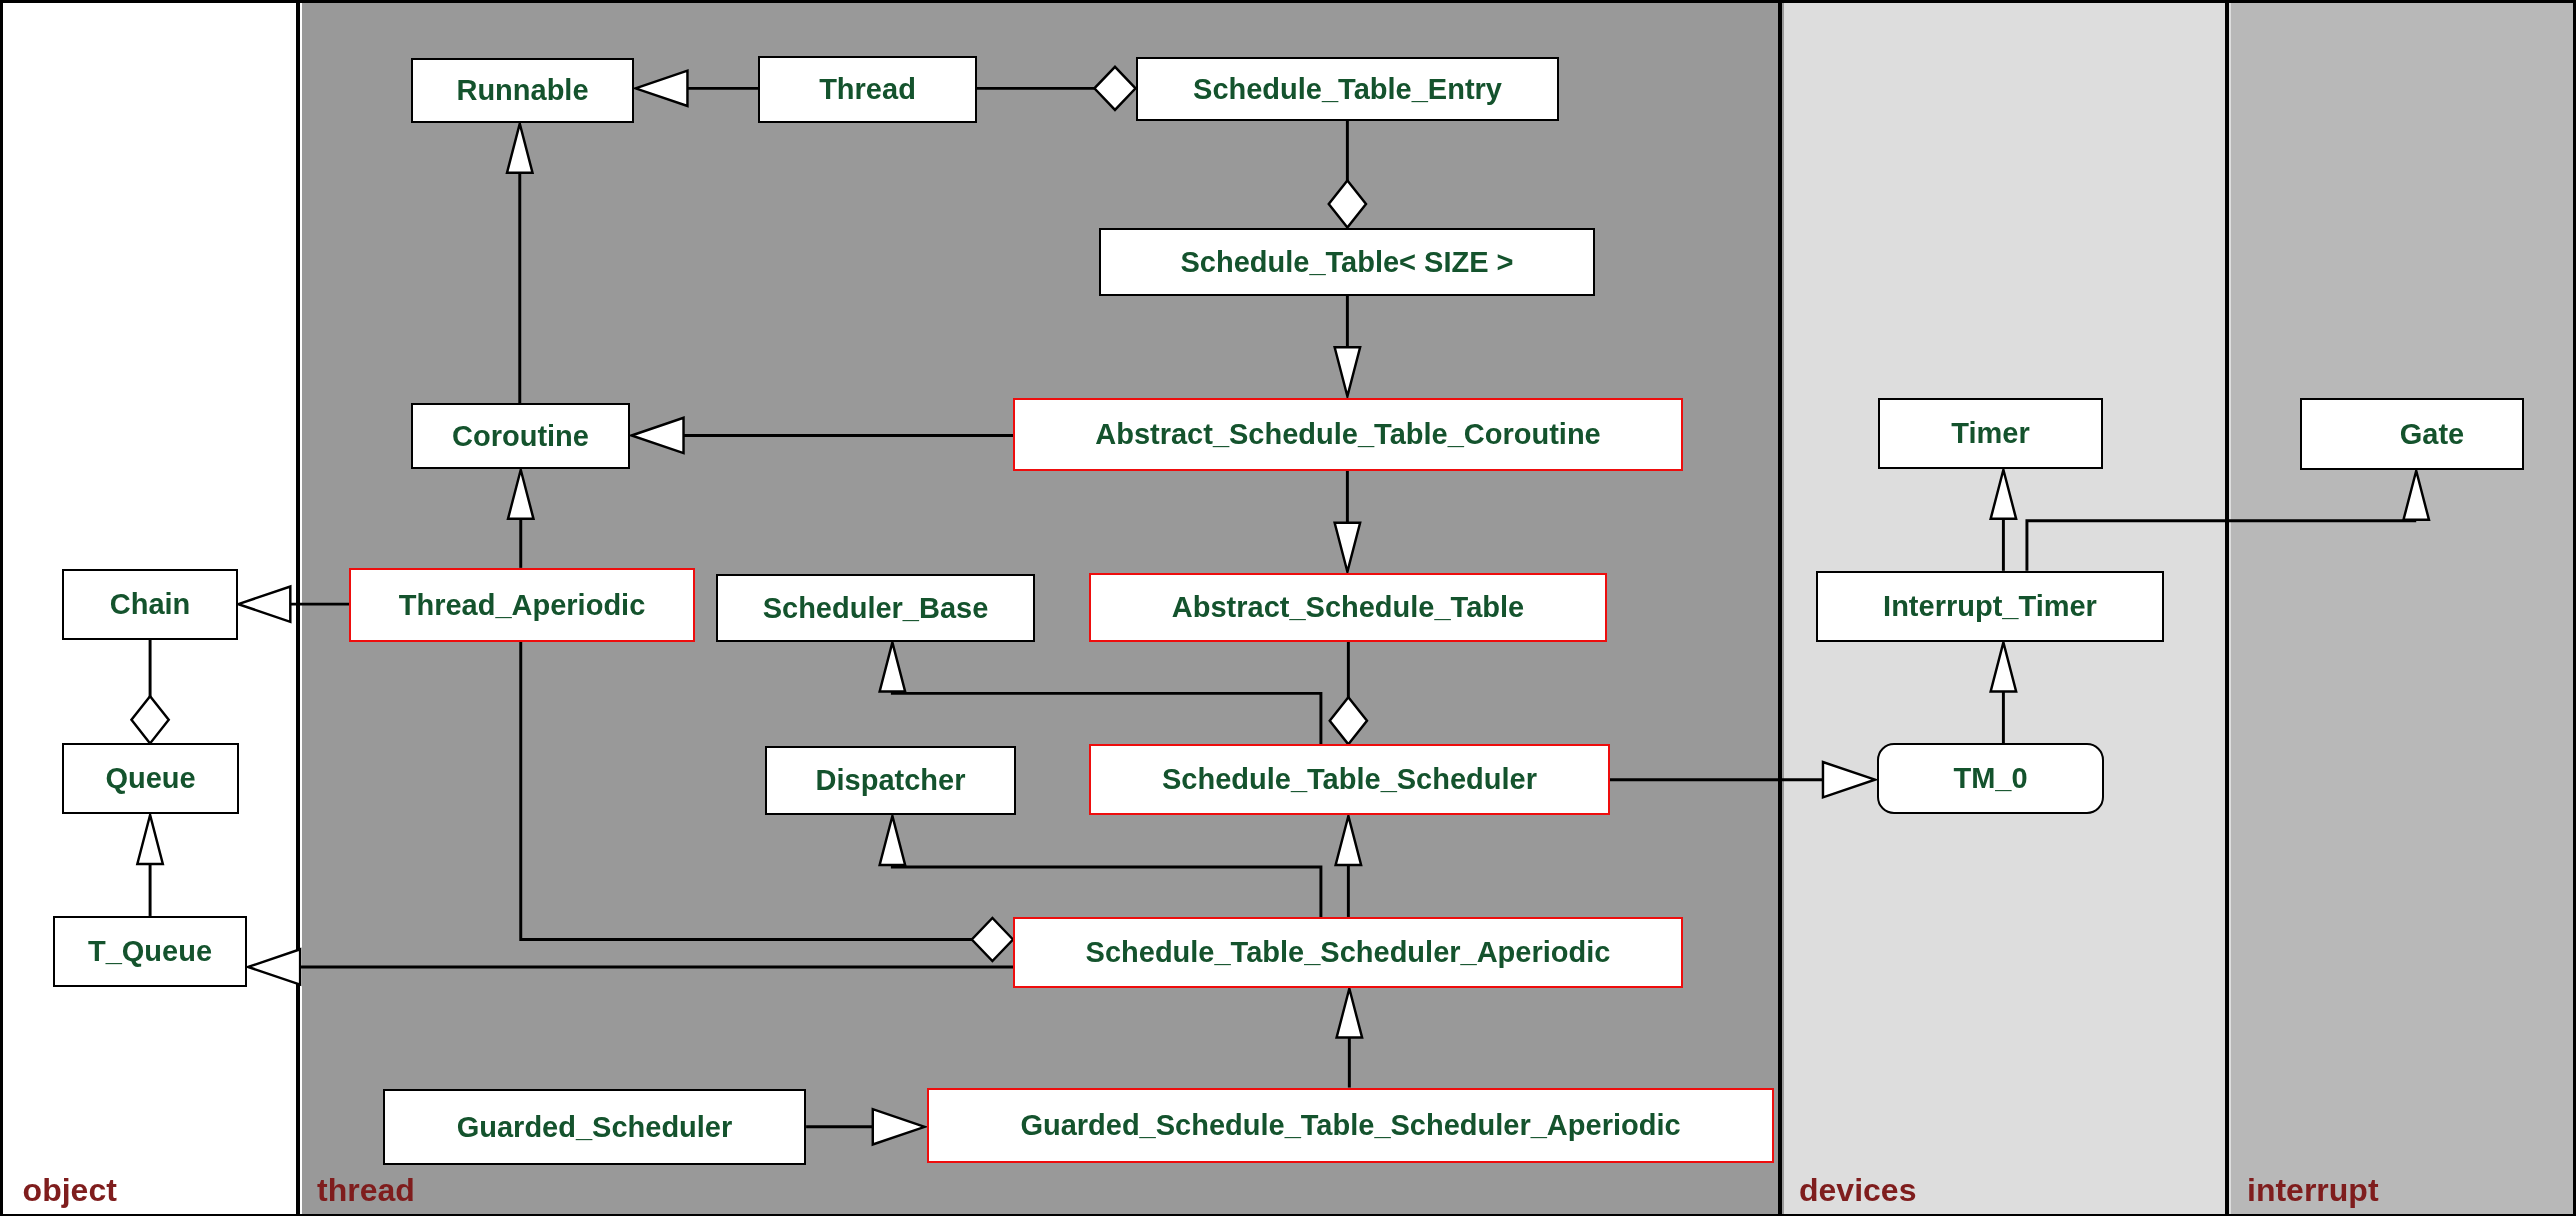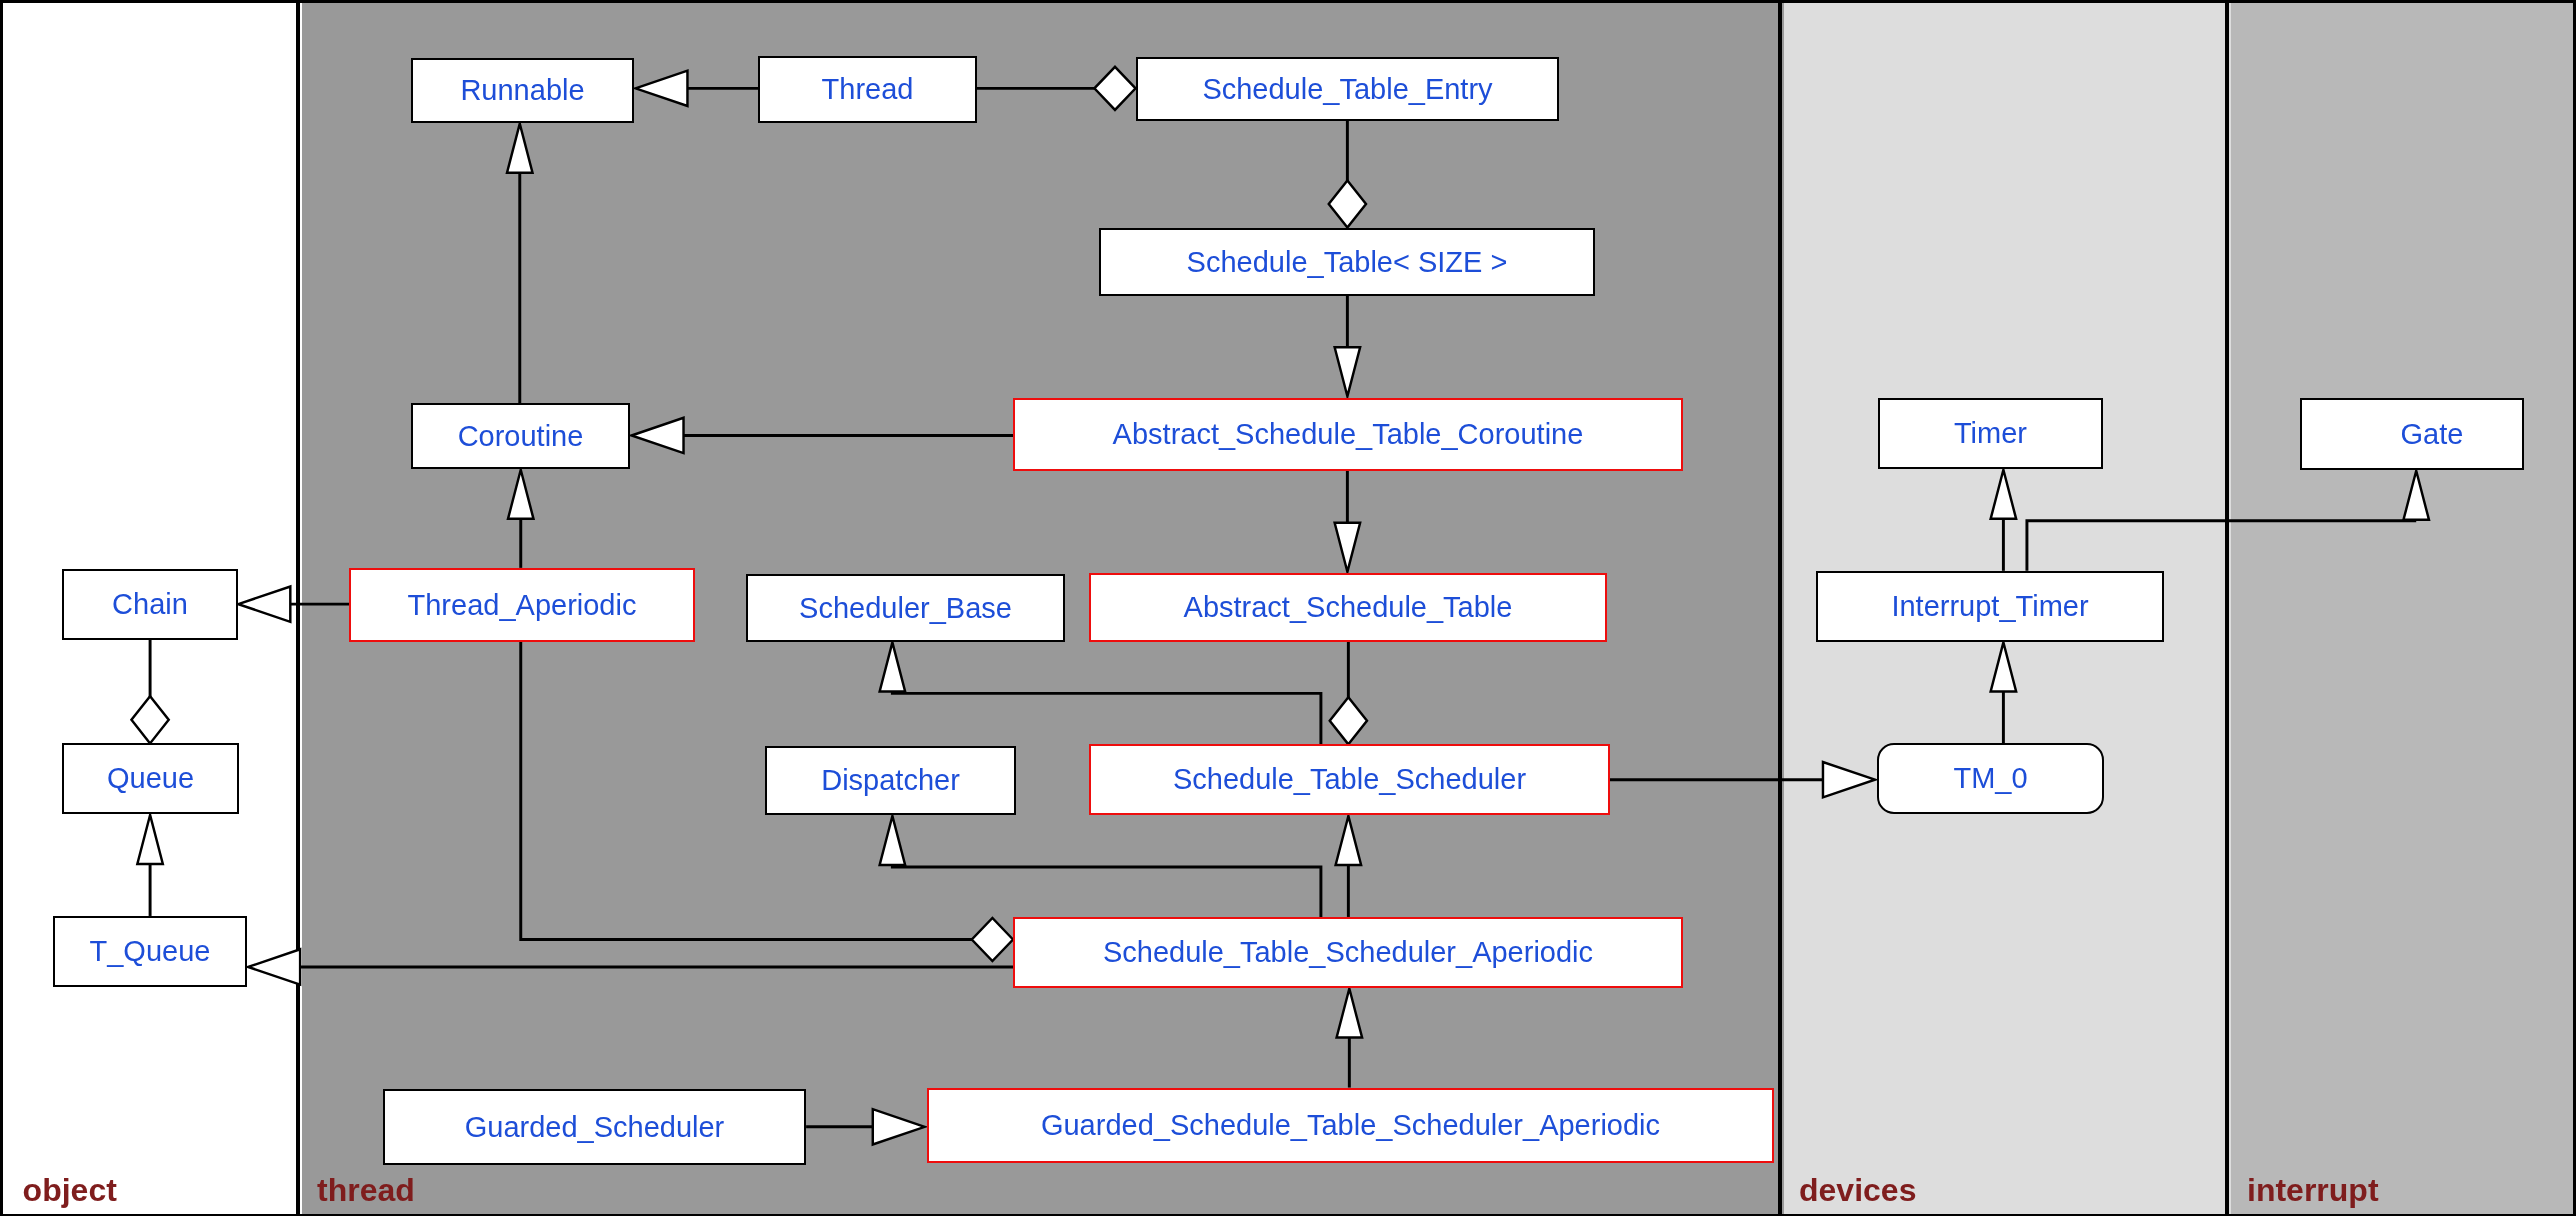--- a/index.html
+++ b/index.html
@@ -12,21 +12,21 @@
     font-family:"Liberation Sans", sans-serif;
   }
   .package{position:absolute;top:0;bottom:0;}
   .separator{position:absolute;top:0;bottom:0;width:3.9px;background:#000;}
   .class-box{
     position:absolute;
     box-sizing:border-box;
     background:#ffffff;
     border:2.9px solid #000;
     display:flex;align-items:center;justify-content:center;
-    font-weight:normal;font-size:29px;color:#1d4ed8;
+    font-weight:bold;font-size:29px;color:#14532d;
     white-space:nowrap;
     letter-spacing:0px;
   }
   .class-box.highlight{border-color:#ee0d0d;}
   .package-label{
     position:absolute;
     font-weight:bold;font-size:32px;color:#7f1d1d;
   }
   #wires{position:absolute;left:0;top:0;pointer-events:none;}
 </style>
@@ -138,21 +138,21 @@
     <div class="class-box" style="left: 408px; top: 55px; width: 223px; height: 65px;">Runnable</div>
     <div class="class-box" style="left: 755px; top: 53px; width: 219px; height: 67px;">Thread</div>
     <div class="class-box" style="left: 1133px; top: 54px; width: 423px; height: 64px;">Schedule_Table_Entry</div>
     <div class="class-box" style="left: 1096px; top: 225px; width: 496px; height: 68px;">Schedule_Table&lt; SIZE &gt;</div>
     <div class="class-box" style="left: 408px; top: 400px; width: 219px; height: 66px;">Coroutine</div>
     <div class="class-box highlight" style="left: 1010px; top: 395px; width: 670px; height: 73px;">Abstract_Schedule_Table_Coroutine</div>
     <div class="class-box" style="left: 1875px; top: 395px; width: 225px; height: 71px;">Timer</div>
     <div class="class-box" style="left: 2297px; top: 395px; width: 224px; height: 72px; padding-left: 40px;">Gate</div>
     <div class="class-box" style="left: 59px; top: 566px; width: 176px; height: 71px;">Chain</div>
     <div class="class-box highlight" style="left: 346px; top: 565px; width: 346px; height: 74px;">Thread_Aperiodic</div>
-    <div class="class-box" style="left: 743px; top: 571px; width: 319px; height: 68px;">Scheduler_Base</div>
+    <div class="class-box" style="left: 713px; top: 571px; width: 319px; height: 68px;">Scheduler_Base</div>
     <div class="class-box highlight" style="left: 1086px; top: 570px; width: 518px; height: 69px;">Abstract_Schedule_Table</div>
     <div class="class-box" style="left: 1813px; top: 568px; width: 348px; height: 71px;">Interrupt_Timer</div>
     <div class="class-box" style="left: 762px; top: 743px; width: 251px; height: 69px;">Dispatcher</div>
     <div class="class-box" style="left: 59px; top: 740px; width: 177px; height: 71px;">Queue</div>
     <div class="class-box highlight" style="left: 1086px; top: 741px; width: 521px; height: 71px;">Schedule_Table_Scheduler</div>
     <div class="class-box" style="left: 1874px; top: 740px; width: 227px; height: 71px; border-radius: 17px;">TM_0</div>
     <div class="class-box" style="left: 50px; top: 913px; width: 194px; height: 71px;">T_Queue</div>
     <div class="class-box highlight" style="left: 1010px; top: 914px; width: 670px; height: 71px;">Schedule_Table_Scheduler_Aperiodic</div>
     <div class="class-box" style="left: 380px; top: 1086px; width: 423px; height: 76px;">Guarded_Scheduler</div>
     <div class="class-box highlight" style="left: 924px; top: 1085px; width: 847px; height: 75px;">Guarded_Schedule_Table_Scheduler_Aperiodic</div>

